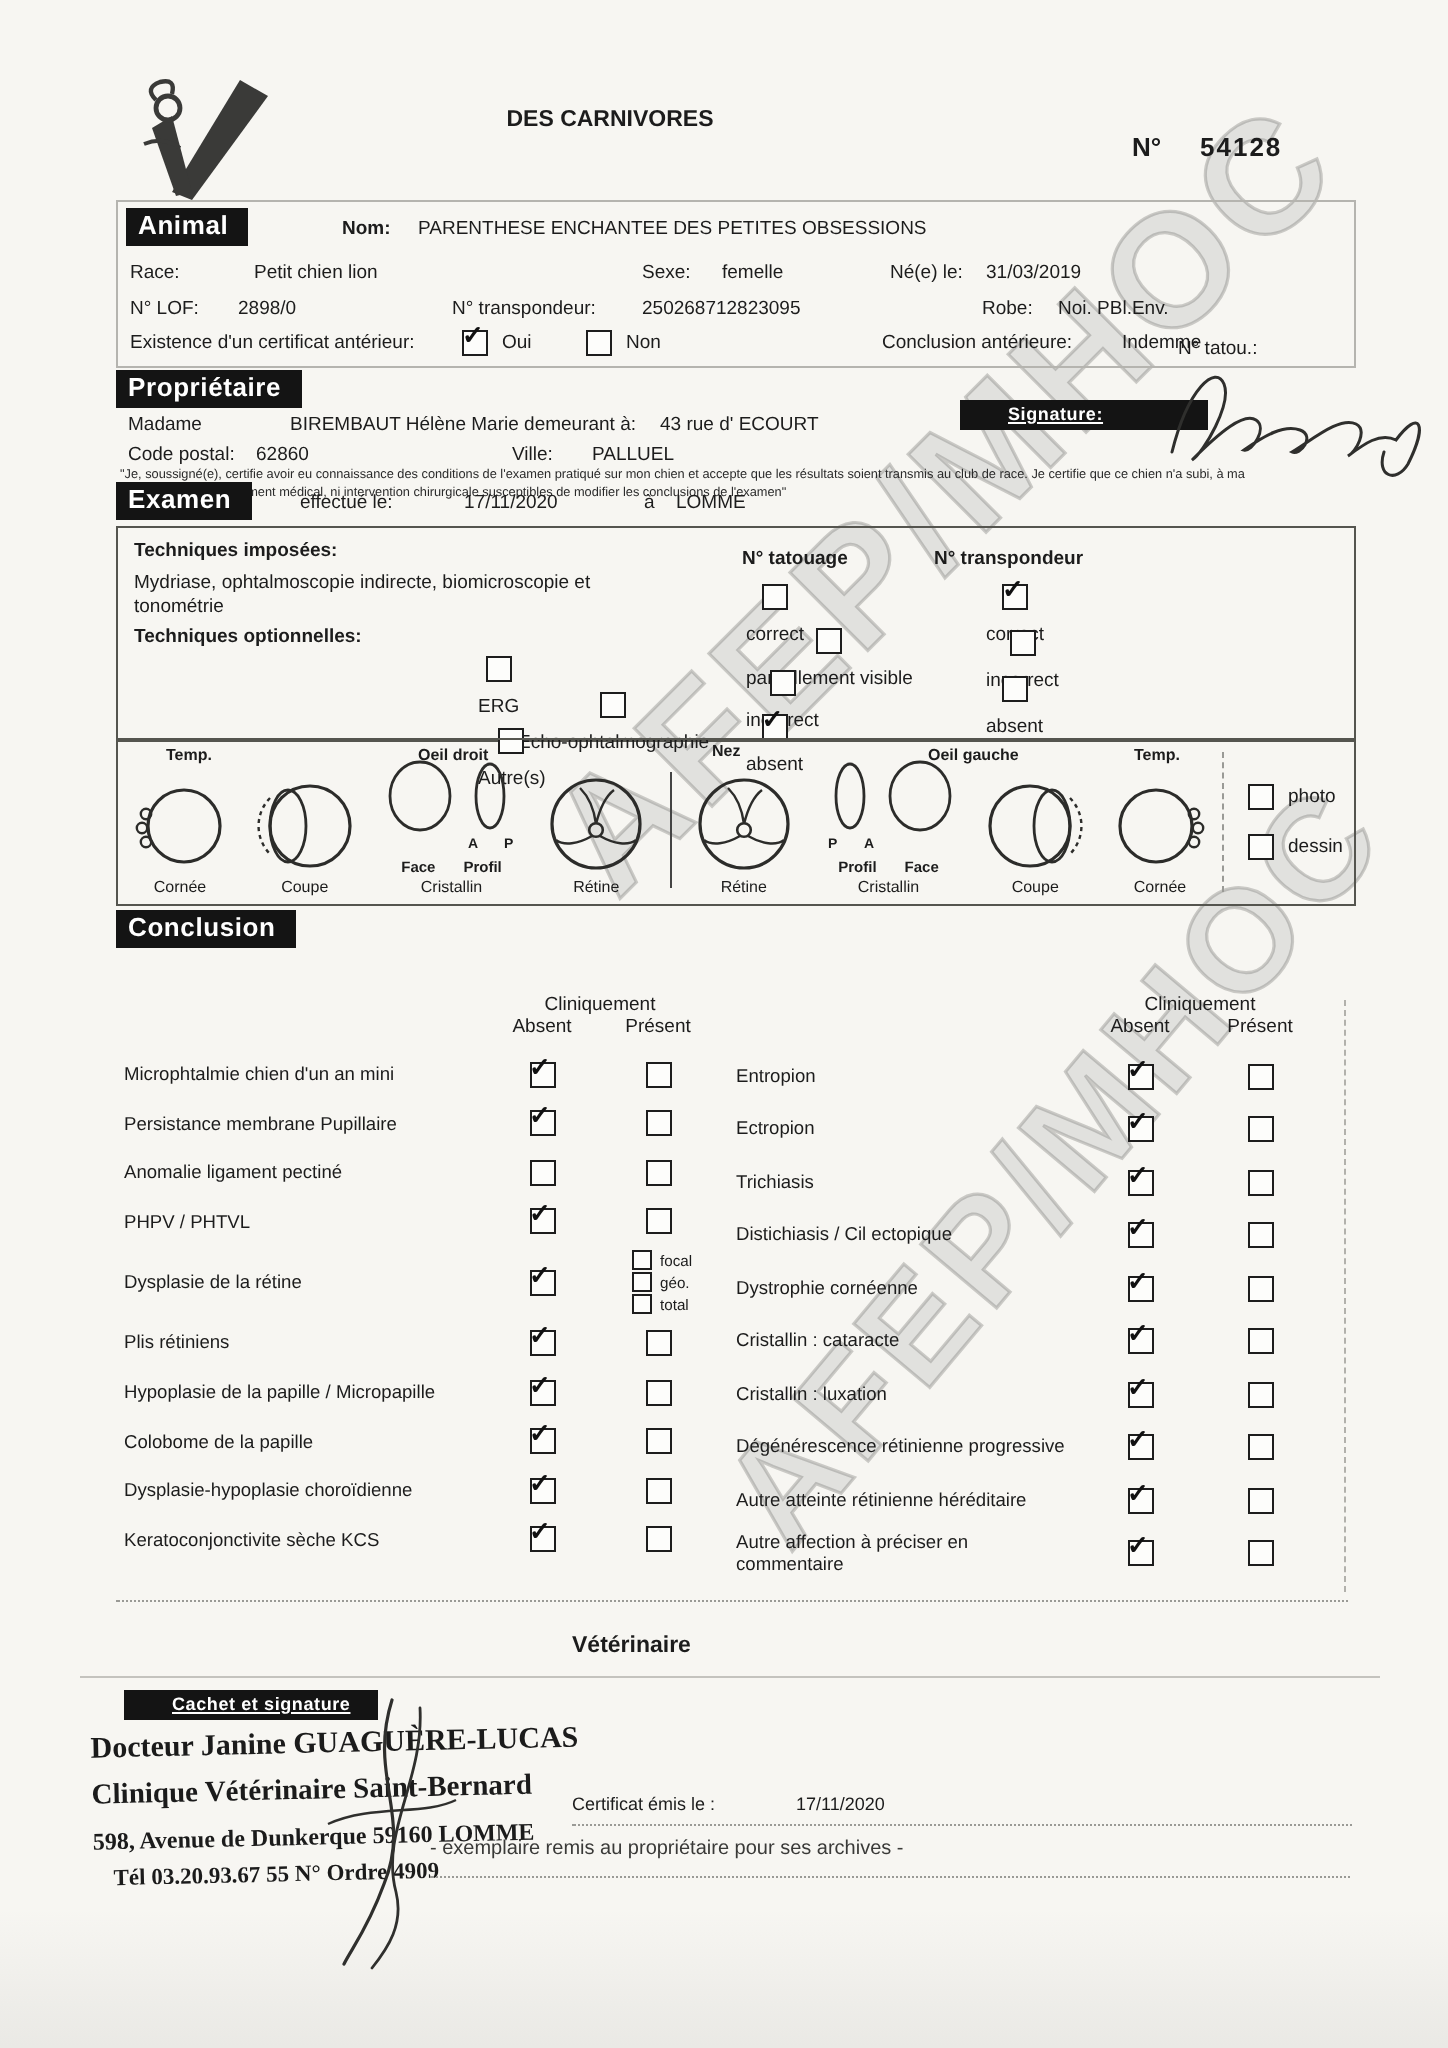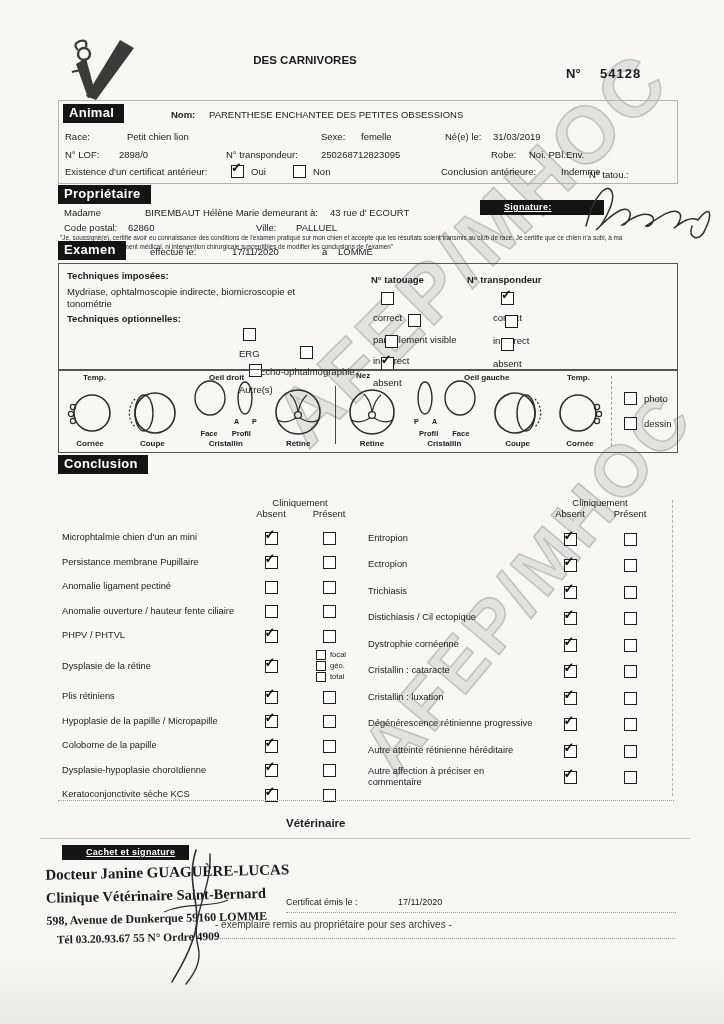--- a/index.html
+++ b/index.html
@@ -32,21 +32,21 @@
   .hdr-grid .clin{grid-column:2/4;text-align:center;font-size:9.5px;}
   .hdr-grid .ap{text-align:center;font-size:9.5px;}
   .cond-row{min-height:24.6px;}
   .cond-row .clabel{font-size:9.3px;line-height:1.15;padding:2px 4px 2px 0;}
   .cond-row .ccell{text-align:center;}
   .variant-stack{display:flex;flex-direction:column;gap:1px;align-items:flex-start;padding-left:16px;}
   .variant-stack .vrow{display:flex;align-items:center;gap:4px;}
   .variant-stack .vlab{font-size:7.6px;}
   
   .fig-cell{display:flex;flex-direction:column;align-items:center;justify-content:flex-end;}
-  .fig-cell .flabel{font-size:8px;font-weight:bold;margin-top:1px;text-align:right;}
+  .fig-cell .flabel{font-size:8px;font-weight:normal;margin-top:1px;text-align:right;}
   .sublabels{display:flex;gap:14px;font-size:7.5px;font-weight:bold;}
   svg.eye{display:block;}
   svg.eye *{vector-effect:non-scaling-stroke;}
   .stamp{font-family:"Liberation Serif",serif;font-weight:bold;color:#1b1b1b;transform:rotate(-1.3deg);}
   .stamp div{white-space:nowrap;}
   .stamp .s0{font-size:15px;}
   .stamp .s1{font-size:14.5px;margin-top:6px;}
   .stamp .s2{font-size:12px;margin-top:7px;}
   .stamp .s3{font-size:11.5px;margin-top:5px;padding-left:10px;}
   .dotline{position:absolute;border-top:1px dotted #9a9a96;}
@@ -314,25 +314,20 @@
         <div class="ccell"><span class="cb checked"><i class="tick">✓</i></span></div>
         <div class="ccell"><span class="cb"></span></div>
       </div>
       <div class="cond-row">
         <div class="clabel">Persistance membrane Pupillaire</div>
         <div class="ccell"><span class="cb checked"><i class="tick">✓</i></span></div>
         <div class="ccell"><span class="cb"></span></div>
       </div>
       <div class="cond-row">
         <div class="clabel">Anomalie ligament pectiné</div>
-        <div class="ccell"><span class="cb"></span></div>
-        <div class="ccell"><span class="cb"></span></div>
-      </div>
-      <div class="cond-row">
-        <div class="clabel">Anomalie ouverture / hauteur fente ciliaire</div>
         <div class="ccell"><span class="cb"></span></div>
         <div class="ccell"><span class="cb"></span></div>
       </div>
       <div class="cond-row">
         <div class="clabel">PHPV / PHTVL</div>
         <div class="ccell"><span class="cb checked"><i class="tick">✓</i></span></div>
         <div class="ccell"><span class="cb"></span></div>
       </div>
       <div class="cond-row" style="min-height: 36px;">
         <div class="clabel">Dysplasie de la rétine</div>

